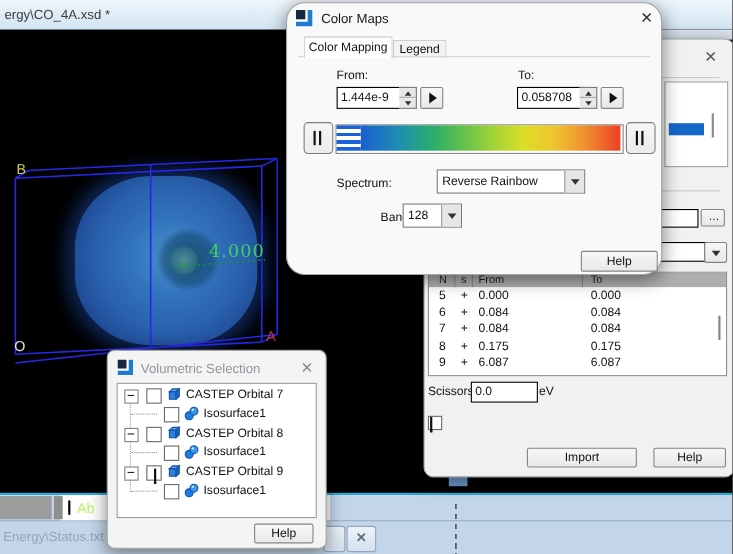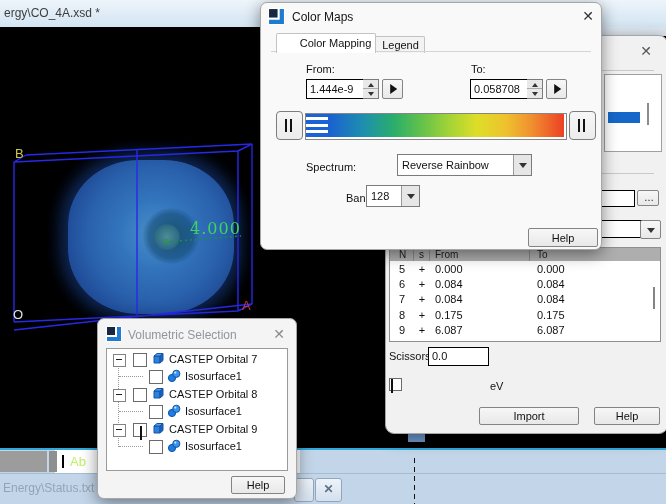--- a/index.html
+++ b/index.html
@@ -48,23 +48,23 @@
             border-top:4px solid #333;position:absolute;left:50%;top:50%;transform:translate(-50%,-50%);}
   .cb{background:#fff;border:1px solid #6a6a6a;display:inline-block;}
   .check{width:7px;height:3px;border-left:2px solid #111;border-bottom:2px solid #111;
          transform:rotate(-45deg);margin:2px 0 0 1px;}
   .closex{color:#555;font-size:14px;text-align:center;cursor:default;}
   
   .dlg{background:#f4f4f4;border:1px solid #a6a6a6;border-radius:7px;
        box-shadow:0 4px 16px rgba(0,0,0,.45);}
   .dlgtitle{position:absolute;font-size:12px;}
   
-  .cm{left:260px;top:2px;width:340px;height:246px;background:#f9f9f9;z-index:50;}
+  .cm{left:260px;top:2px;width:340px;height:246px;background:#f9f9f9;z-index:50;border-radius:17px;}
   .tab{position:absolute;border:1px solid #c3c3c3;border-bottom:none;
-       border-radius:2px 2px 0 0;text-align:center;font-size:11px;padding-left:19px;}
+       border-radius:2px 2px 0 0;text-align:center;font-size:11px;}
   .tabline{position:absolute;left:10px;top:48px;width:320px;height:1px;background:#d4d4d4;}
   .pausebtn{position:absolute;width:25px;height:27px;background:linear-gradient(#f6f6f6,#ececec);
             border:1px solid #7d7d7d;border-radius:4px;}
   .pbar{position:absolute;top:7px;width:2px;height:13px;background:#111;}
   .gradframe{position:absolute;left:44px;top:110px;width:260px;height:25px;border:1px solid #858585;background:#fff;}
   .gradhandle{position:absolute;left:0;top:0;width:22px;height:23px;
               background:repeating-linear-gradient(180deg,#1b62d6 0 3.5px,#ffffff 3.5px 6.5px);}
   .gradbar{position:absolute;left:22px;top:0;width:236px;height:23px;
            background:linear-gradient(90deg,#1a5fd2 0%,#1e8fae 15%,#2aae6a 28%,#66c24a 40%,
                       #a6d435 52%,#ddde28 63%,#eec32e 75%,#f0912f 86%,#ec4024 100%);}
@@ -193,21 +193,21 @@
         <span class="c-from">6.087</span>
           <span class="c-to">6.087</span>
       </div>
       <div style="position:absolute;right:5px;top:39px;width:2px;height:22px;background:#848484;"></div>
     </div>
 
     <span class="abs" style="left:3px;top:314px;">Scissors:</span>
     <div class="abs field" style="left:42px;top:311px;width:56px;height:17px;line-height:17px;padding-left:3px;">
       <span>0.0</span>
     </div>
-    <span class="abs" style="left:104px;top:314px;margin-top:30px;">eV</span>
+    <span class="abs" style="left:104px;top:314px;">eV</span>
 
     <span class="abs cb" style="left:3px;top:342px;width:11px;height:11px;">
       <span class="check"></span>
     </span>
 
     <button class="abs btn" style="left:93px;top:371px;width:100px;height:18px;font-size:11px;">Import</button>
     <button class="abs btn" style="left:208px;top:371px;width:66px;height:18px;font-size:11px;">Help</button>
   </div>
 
   <div class="abs dlg vs">

